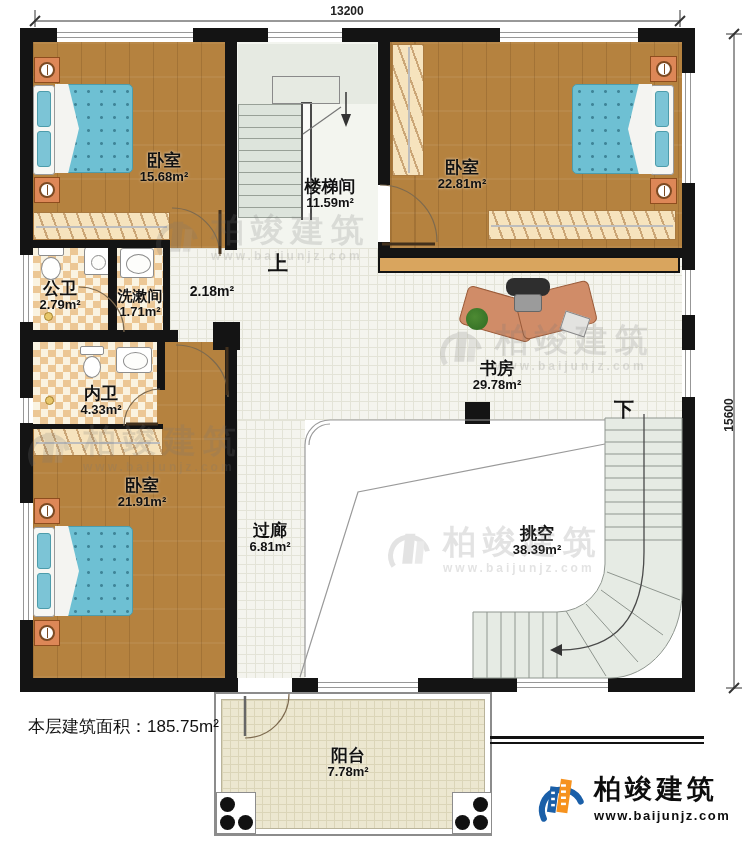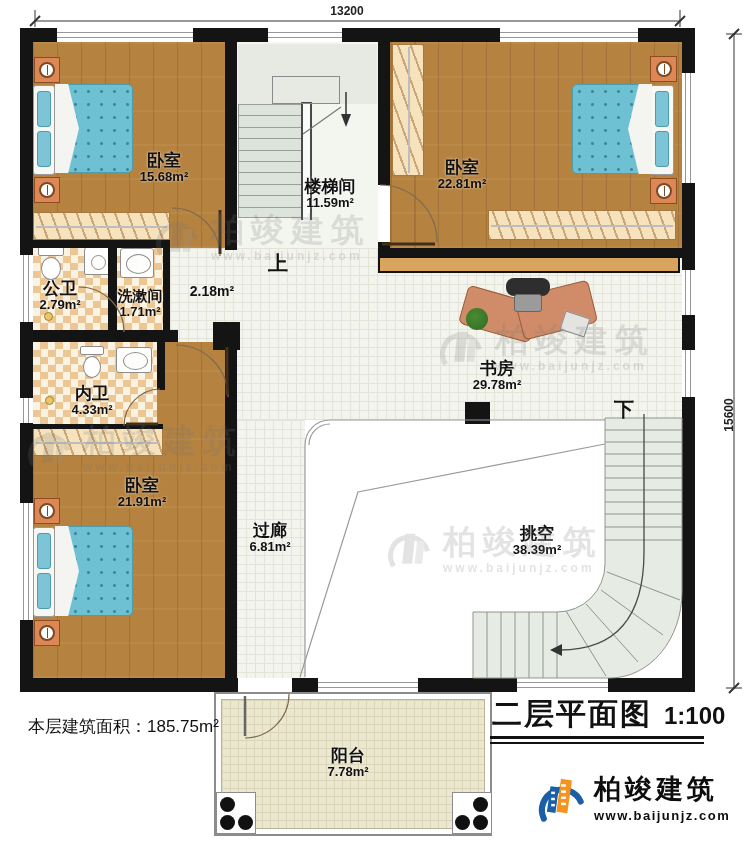--- a/index.html
+++ b/index.html
@@ -304,21 +304,21 @@
     <span class="rname" style="font-size:15px">洗漱间</span>
     <span class="rarea">1.71m²</span>
   </div>
   <div class="rlabel" style="left:212px;top:284px">
     <span class="rarea" style="font-size:14px">2.18m²</span>
   </div>
   <div class="rlabel" style="left:497px;top:359px">
     <span class="rname">书房</span>
     <span class="rarea">29.78m²</span>
   </div>
-  <div class="rlabel" style="left:92px;top:384px">
+  <div class="rlabel" style="left:101px;top:384px">
     <span class="rname">内卫</span>
     <span class="rarea">4.33m²</span>
   </div>
   <div class="rlabel" style="left:142px;top:476px">
     <span class="rname">卧室</span>
     <span class="rarea">21.91m²</span>
   </div>
   <div class="rlabel" style="left:270px;top:521px">
     <span class="rname">过廊</span>
     <span class="rarea">6.81m²</span>
@@ -379,24 +379,20 @@
     <div>
         <div class="wm-name">柏竣建筑</div>
         <div class="wm-url">www.baijunjz.com</div>
       </div>
   </div>
 
   <div class="info">
     <div><span>本层建筑面积：</span><span>185.75m²</span></div>
   </div>
 
-  <div class="titleblock">
-    <span class="tb-title">二层平面图</span>
-    <span class="tb-scale">1:100</span>
-  </div>
   <div class="tb-line" style="left:490px;top:736px;width:214px;height:3px"></div>
   <div class="tb-line" style="left:490px;top:742px;width:214px;height:1.5px"></div>
 
   <div class="logo">
     <svg width="54" height="54" viewBox="0 0 44 44">
       <path d="M8,38 A16,16 0 1 1 38,24" fill="none" stroke="#1a5fa8" stroke-width="5" stroke-linecap="round"></path>
       <rect x="20" y="6" width="9" height="27" fill="#f6921e" transform="rotate(8 24 20)"></rect>
       <rect x="12" y="12" width="7" height="21" fill="#1a5fa8" transform="rotate(8 16 22)"></rect>
       <g fill="#fff">
           <rect x="22" y="10" width="4" height="2"></rect>

